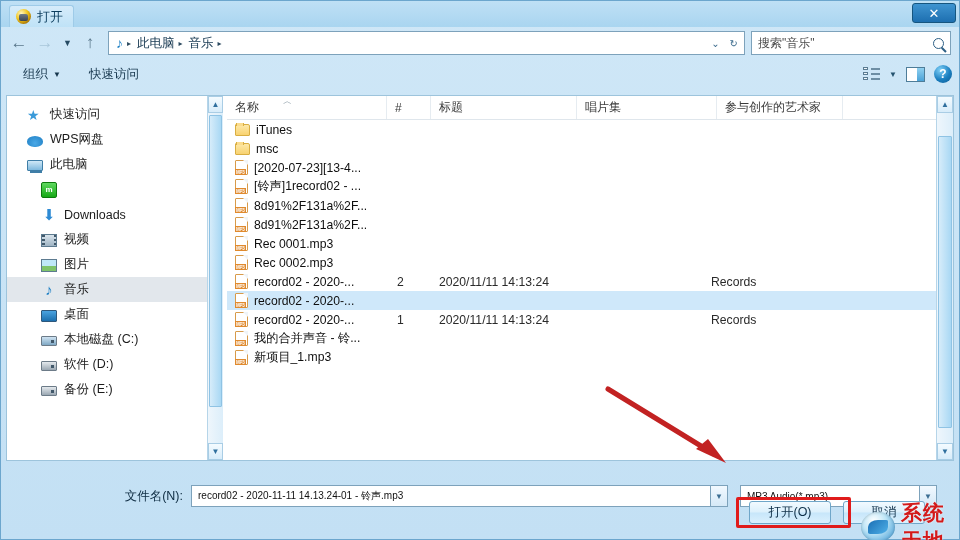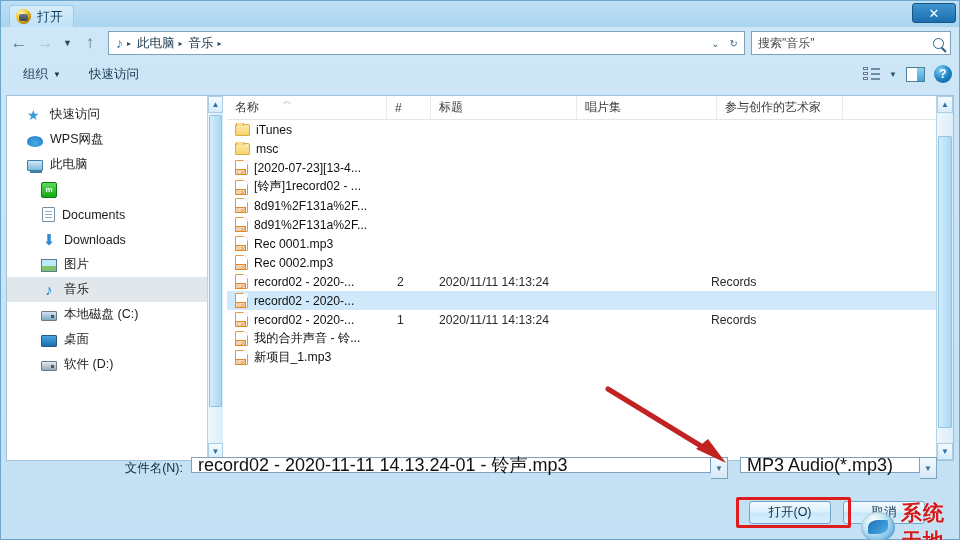--- a/index.html
+++ b/index.html
@@ -290,23 +290,23 @@
   
   .formrow {
     position:absolute; left:0; right:0; display:flex; align-items:center;
   }
   .formrow .lbl {
     width: 190px; text-align:right; padding-right: 8px;
     font-size: 12.5px; color:#0e2c42;
   }
   .fieldwrap { display:flex; align-items:stretch; }
   .textfield {
-    height: 16px; background:#fff; border:1px solid #7da2bb;
+    height: 22px; background:#fff; border:1px solid #7da2bb;
     display:flex; align-items:center; padding: 0 6px;
-    font-size: 18px; color:#111; cursor: text;
+    font-size: 10px; color:#111; cursor: text;
   }
   .combo-arrow {
     width: 17px; height: 22px;
     background: linear-gradient(180deg,#f2f9ff,#d5e9f7);
     border: 1px solid #7da2bb; border-left: none;
     display:flex; align-items:center; justify-content:center;
     font-size: 8px; color:#3c6e93; cursor:pointer;
   }
   .btn {
     height: 23px; min-width: 82px;
@@ -425,46 +425,50 @@
         </div>
         <div class="nav-item">
           <span class="nav-ic ic-pc"></span>
           <span>此电脑</span>
         </div>
         <div class="nav-item indent">
           <span class="nav-ic ic-green">m</span>
           <span></span>
         </div>
         <div class="nav-item indent">
-          <span class="nav-ic ic-doc"></span>
-          <span>Documents</span>
-        </div>
-        <div class="nav-item indent">
           <span class="nav-ic ic-dl">⬇</span>
           <span>Downloads</span>
+        </div>
+        <div class="nav-item indent">
+          <span class="nav-ic ic-video"></span>
+          <span>视频</span>
         </div>
         <div class="nav-item indent">
           <span class="nav-ic ic-pic"></span>
           <span>图片</span>
         </div>
         <div class="nav-item indent selected">
           <span class="nav-ic ic-music">♪</span>
           <span>音乐</span>
         </div>
         <div class="nav-item indent">
+          <span class="nav-ic ic-desktop"></span>
+          <span>桌面</span>
+        </div>
+        <div class="nav-item indent">
           <span class="nav-ic ic-drive sys"></span>
           <span>本地磁盘 (C:)</span>
         </div>
         <div class="nav-item indent">
-          <span class="nav-ic ic-desktop"></span>
-          <span>桌面</span>
-        </div>
-        <div class="nav-item indent">
           <span class="nav-ic ic-drive"></span>
           <span>软件 (D:)</span>
+        </div>
+        <div class="nav-item indent">
+          <span class="nav-ic ic-drive"></span>
+          <span>备份 (E:)</span>
         </div>
       </div>
 
     <div class="vscroll" style="width:16px">
       <div class="arrow">▲</div>
       <div class="thumb" style="top:19px;height:292px;"></div>
       <div class="arrow bottom">▼</div>
     </div>
 
     <div class="splitter"></div>
@@ -513,21 +517,21 @@
             <div class="cell-name" style="width: 160px;">
               <span class="ic-mp3"></span>
               <span>[2020-07-23][13-4...</span>
             </div>
             <div class="cell num" style="width: 44px;"></div>
             <div class="cell" style="width: 146px;"></div>
             <div class="cell" style="width: 126px;"></div>
             <div class="cell" style="width: 140px;"></div>
           </div>
           <div class="row">
-            <div class="cell-name" style="width: 160px; align-items: flex-end;">
+            <div class="cell-name" style="width: 160px;">
               <span class="ic-mp3"></span>
               <span>[铃声]1record02 - ...</span>
             </div>
             <div class="cell num" style="width: 44px;"></div>
             <div class="cell" style="width: 146px;"></div>
             <div class="cell" style="width: 126px;"></div>
             <div class="cell" style="width: 140px;"></div>
           </div>
           <div class="row">
             <div class="cell-name" style="width: 160px;">
@@ -622,21 +626,21 @@
         </div>
     </div>
 
     <div class="vscroll">
       <div class="arrow">▲</div>
       <div class="thumb" style="top:40px;height:292px;"></div>
       <div class="arrow bottom">▼</div>
     </div>
   </div>
 
-  <div class="formrow" style="top:456px;">
+  <div class="formrow" style="top:484px;">
     <div class="lbl">文件名(N):</div>
     <div class="fieldwrap">
       <div class="textfield" style="width:520px">record02 - 2020-11-11 14.13.24-01 - 铃声.mp3</div>
       <div class="combo-arrow">▼</div>
     </div>
     <div class="fieldwrap" style="margin-left:12px">
       <div class="textfield" style="width:180px">MP3 Audio(*.mp3)</div>
       <div class="combo-arrow">▼</div>
     </div>
   </div>

